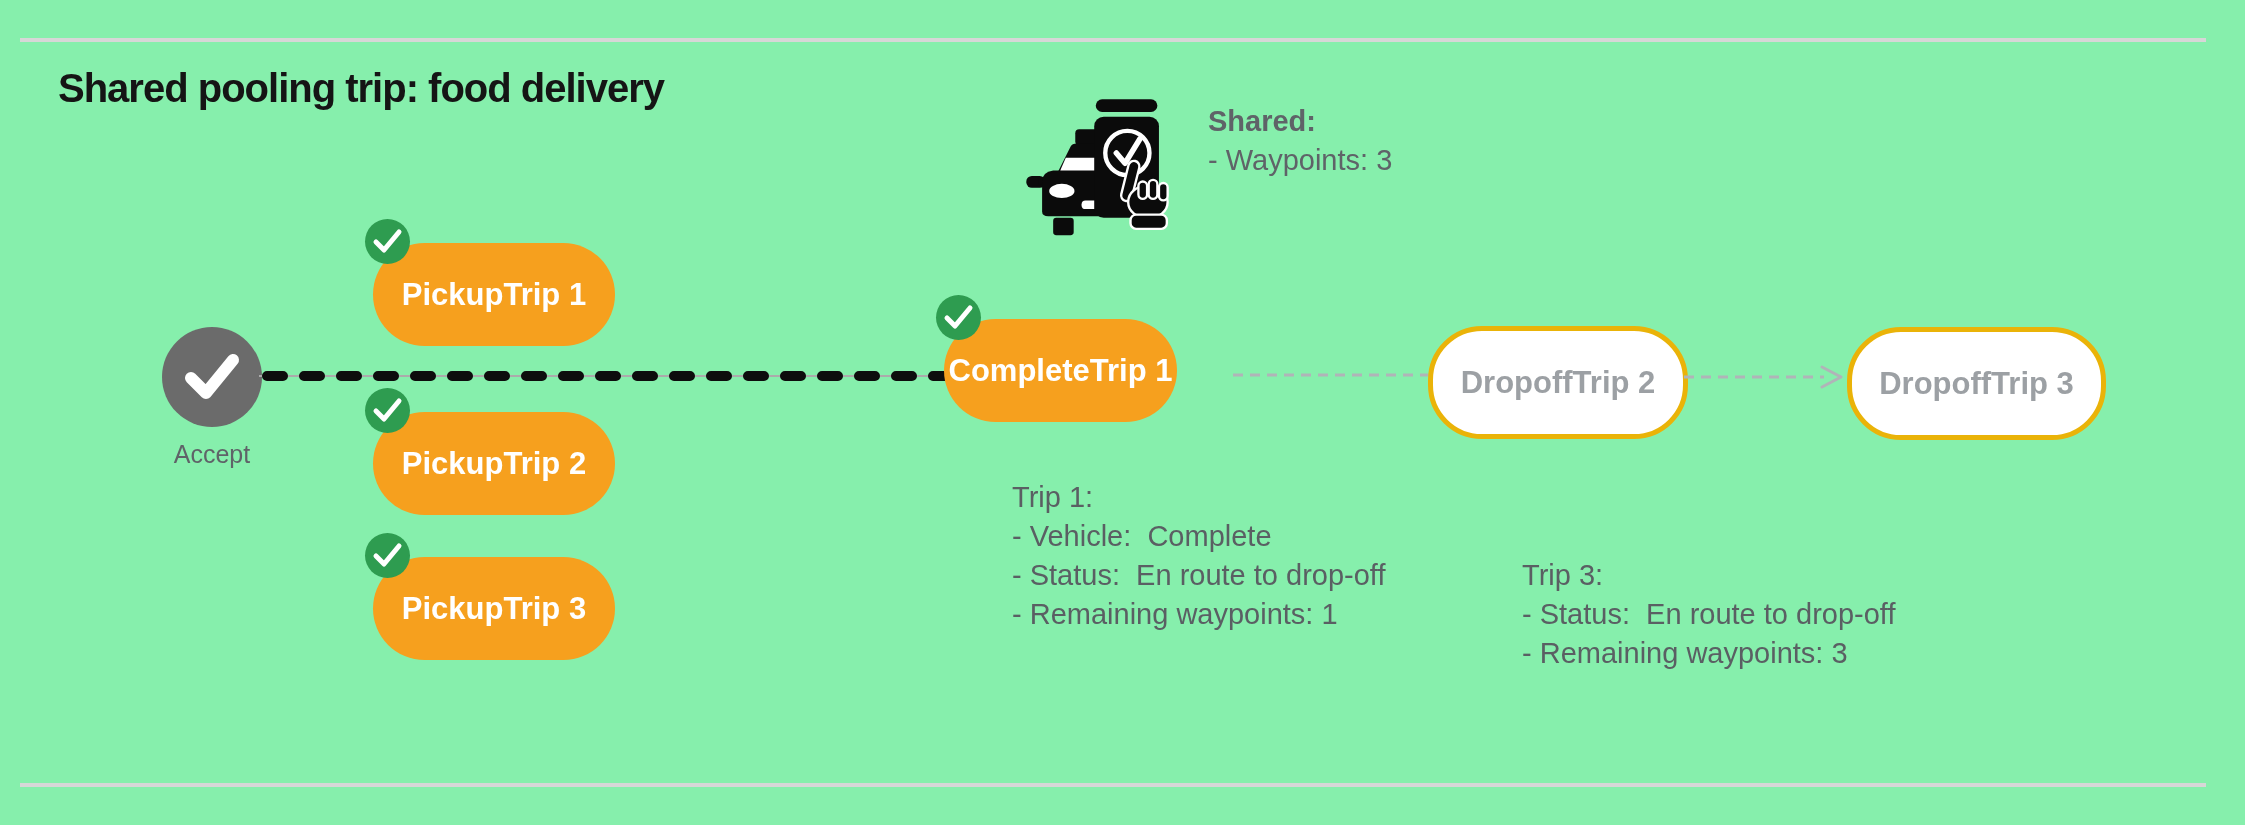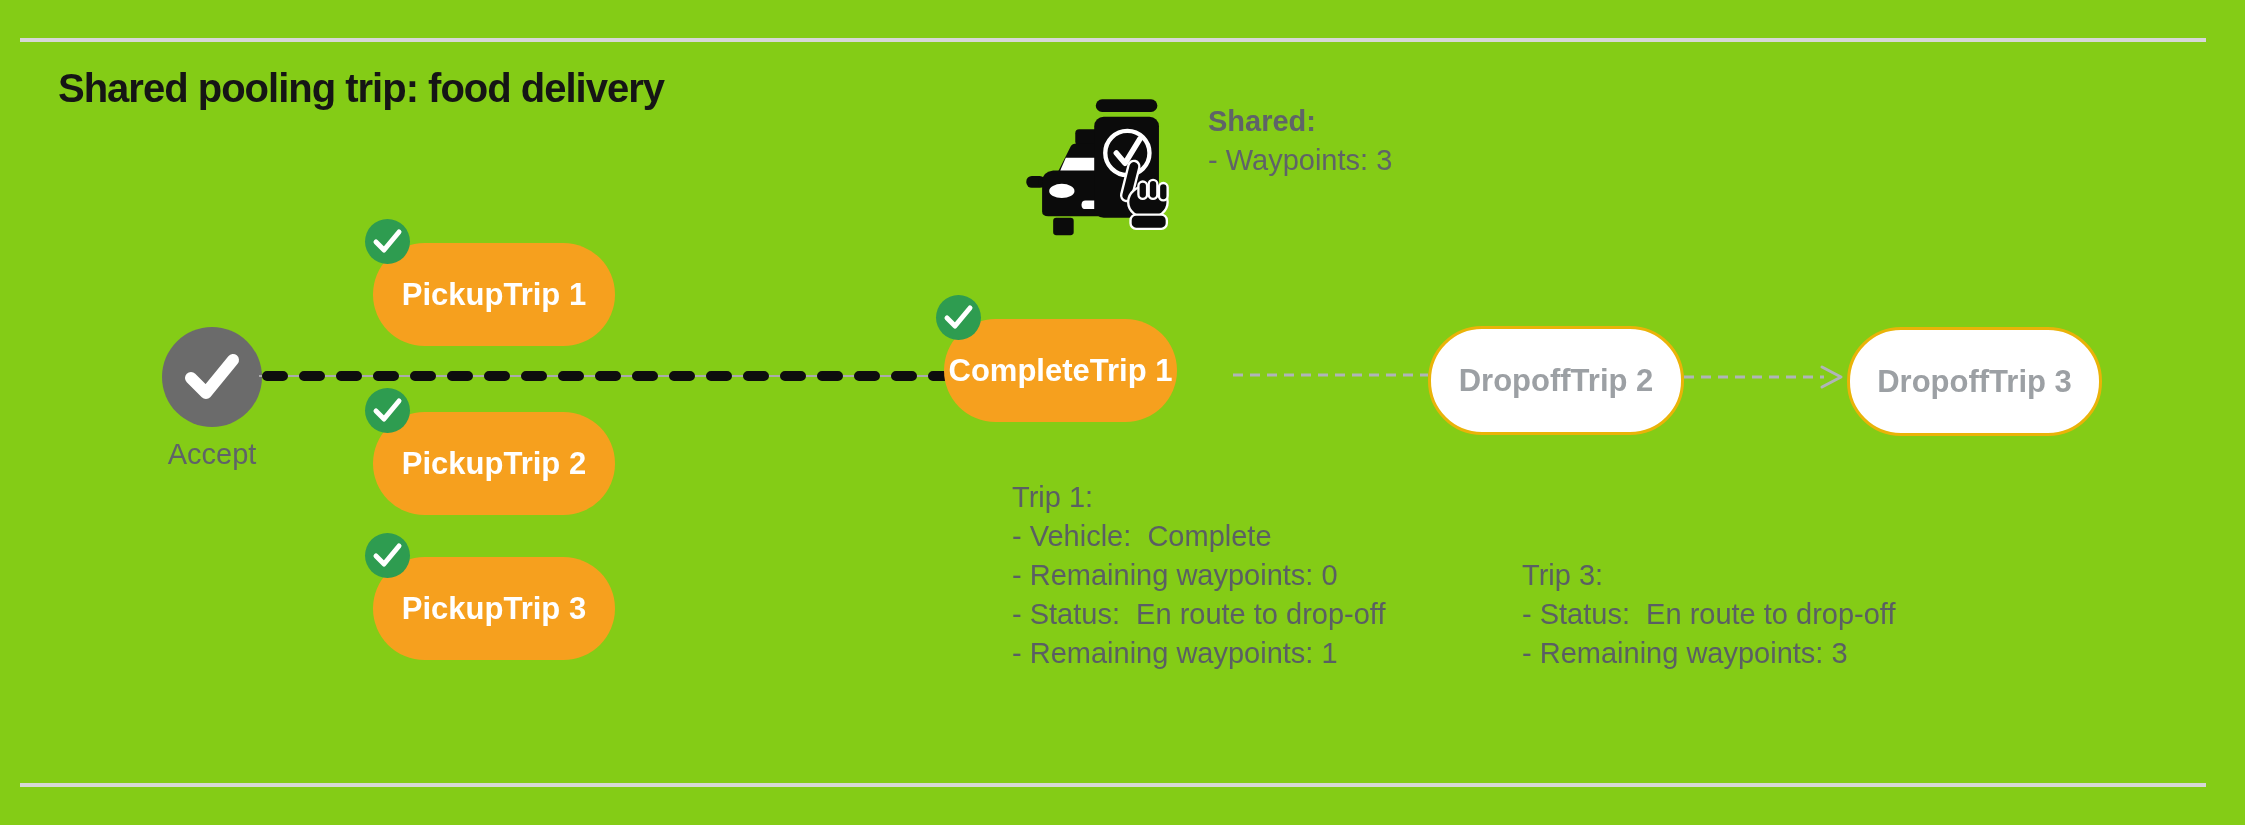--- a/index.html
+++ b/index.html
@@ -1,17 +1,17 @@
 <!DOCTYPE html>
 <html><head>
 <meta charset="utf-8">
 <style>
   html,body { margin:0; padding:0; background:#ffffff; }
   .canvas {
-    position:relative; width:2245px; height:825px; background:#84cc16;
+    position:relative; width:2245px; height:825px; background:#86efac;
     font-family:"Liberation Sans", sans-serif; overflow:hidden;
   }
   .divider { position:absolute; left:20px; width:2186px; height:4px; background:#d7d7d7; }
   .divider.top { top:38px; }
   .divider.bottom { top:783px; }
 
   .title {
     position:absolute; left:58px; top:66px; margin:0;
     font-size:40px; font-weight:bold; color:#151515; letter-spacing:-1px;
     white-space:nowrap;
@@ -23,35 +23,35 @@
   .vehicle-info .bold { font-weight:bold; }
   .vehicle-info div { white-space:pre; }
 
   
   .start-node {
     position:absolute; left:162px; top:327px; width:100px; height:100px;
     border-radius:50%; background:#6b6b6b; display:flex; align-items:center; justify-content:center;
   }
   .start-label {
     position:absolute; left:77px; top:437px; width:270px; text-align:center;
-    color:#5f6368; font-size:29px; line-height:34px;
+    color:#5f6368; font-size:25px; line-height:34px;
   }
 
   
   .conn { position:absolute; }
   .dot { position:absolute; left:966px; top:356px; width:34px; height:34px; border-radius:50%; background:#0a0a0a; }
 
   
   .pill {
     position:absolute; width:242px; height:103px; border-radius:54px;
     display:flex; flex-direction:row; align-items:center; justify-content:center;
     font-size:31px; font-weight:bold; line-height:37px; text-align:center;
   }
   .pill.orange { background:#f6a01e; color:#ffffff; }
-  .pill.outline { background:#ffffff; border:3px solid #eab308; color:#9ca0a4; }
+  .pill.outline { background:#ffffff; border:5px solid #eab308; color:#9ca0a4; }
   .pill-1 { left:373px; top:243px; }
   .pill-2 { left:373px; top:412px; }
   .pill-3 { left:373px; top:557px; }
   .pill-complete { left:944px; top:319px; width:233px; }
   .pill-drop2 { left:1428px; top:326px; width:250px; }
   .pill-drop3 { left:1847px; top:327px; width:249px; }
 
   .badge {
     position:absolute; left:-8px; top:-24px; width:45px; height:45px; border-radius:50%;
     background:#2e9c50; display:flex; align-items:center; justify-content:center;
@@ -185,21 +185,20 @@
   </svg>
 
   <div class="pill outline pill-drop3">
     <div>Dropoff</div>
     <div>Trip 3</div>
   </div>
 
   <div class="status-block block-1">
     <div class="s-line bold">Trip 1:</div>
     <div class="s-line">- Vehicle:  Complete</div>
-    <div class="s-line">- Remaining waypoints: 0</div>
     <div class="s-line">- Status:  En route to drop-off</div>
     <div class="s-line">- Remaining waypoints: 1</div>
   </div>
 
   <div class="status-block block-2">
     <div class="s-line bold">Trip 3:</div>
     <div class="s-line">- Status:  En route to drop-off</div>
     <div class="s-line">- Remaining waypoints: 3</div>
   </div>
 

